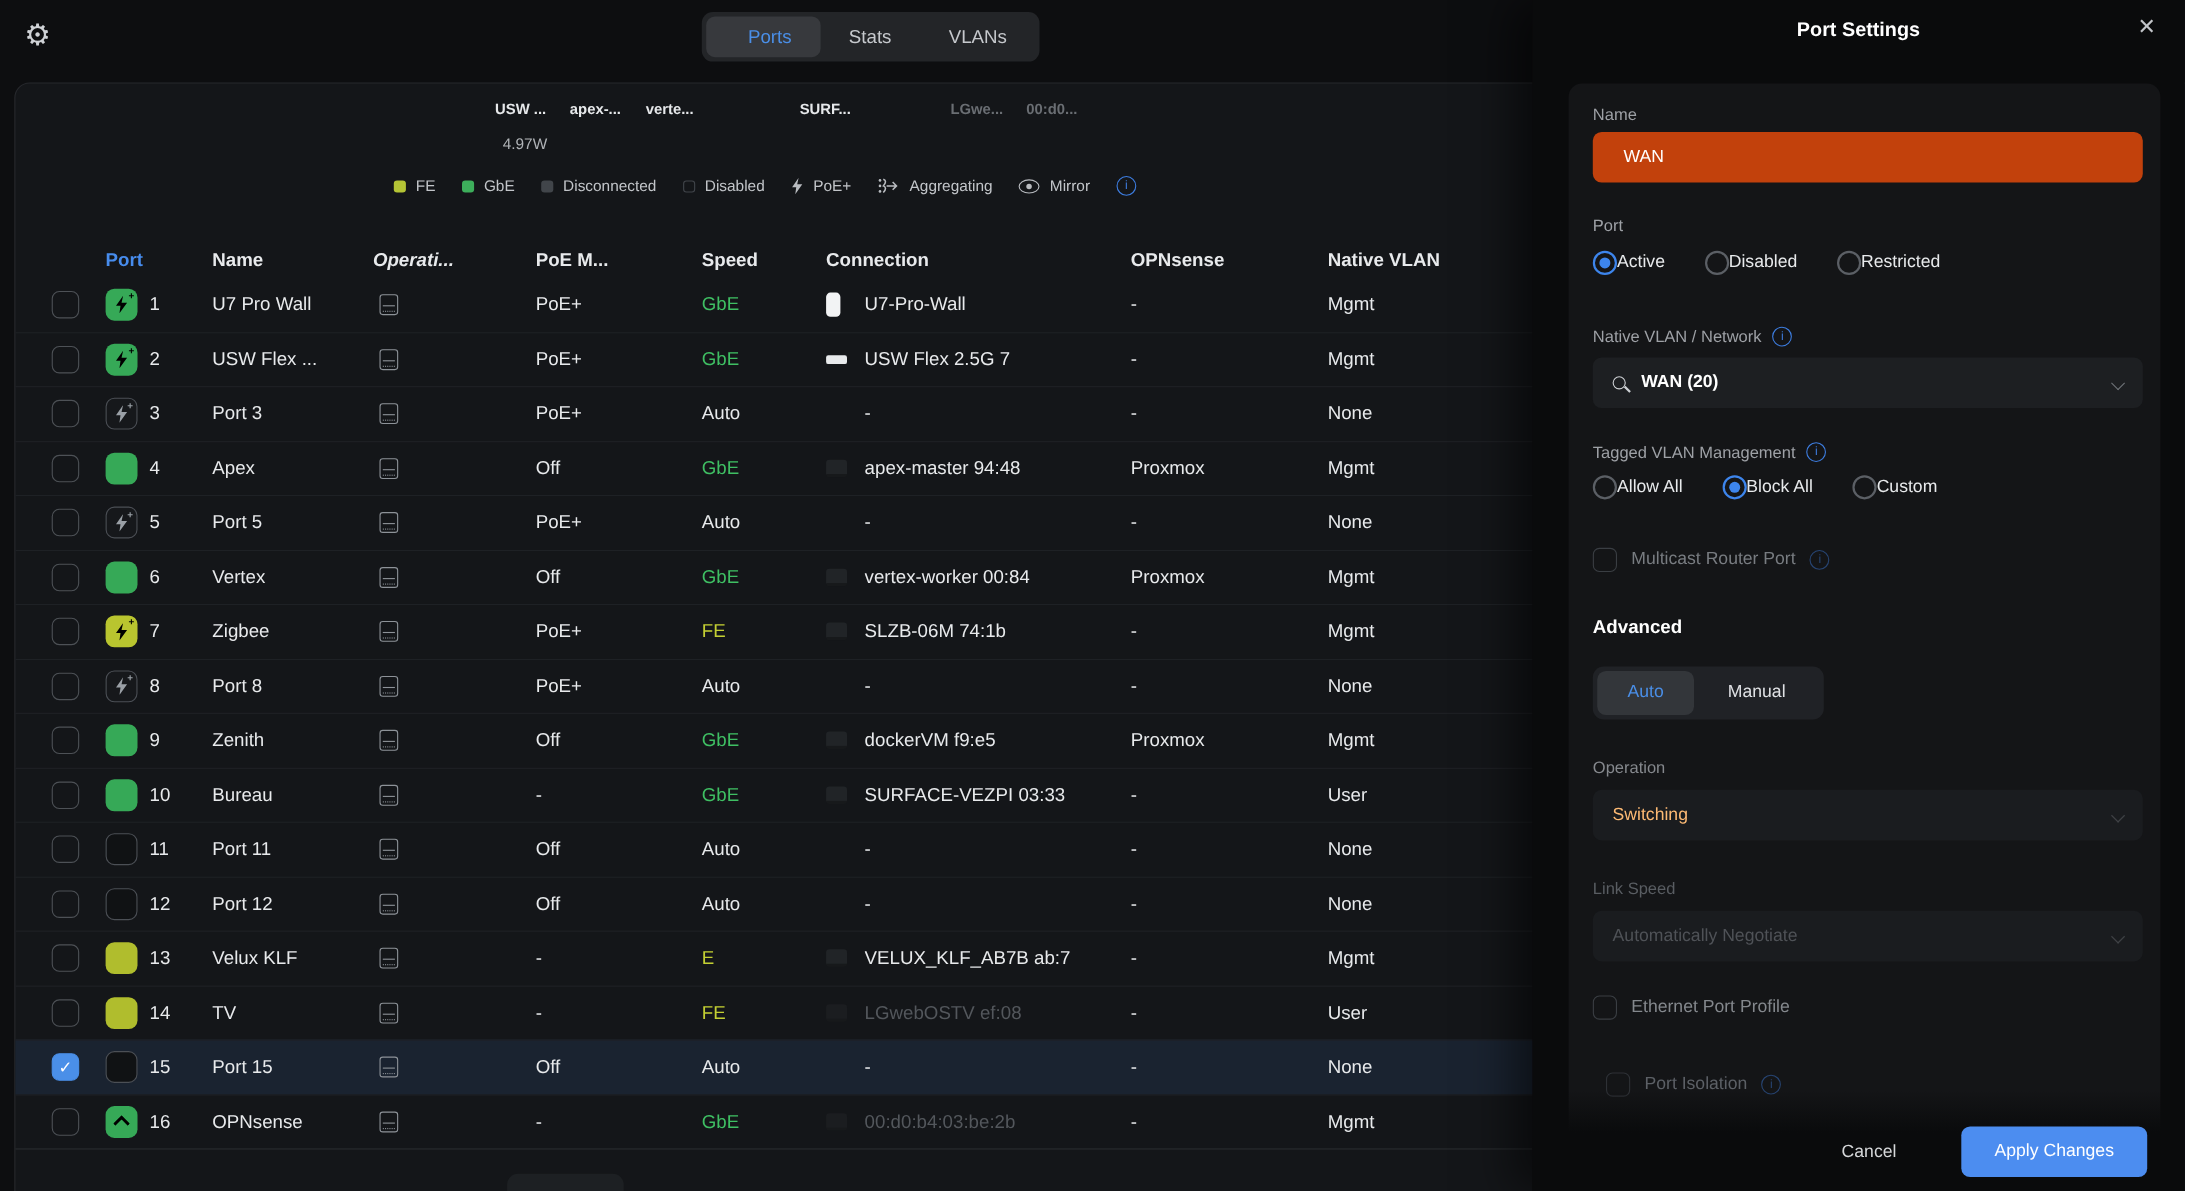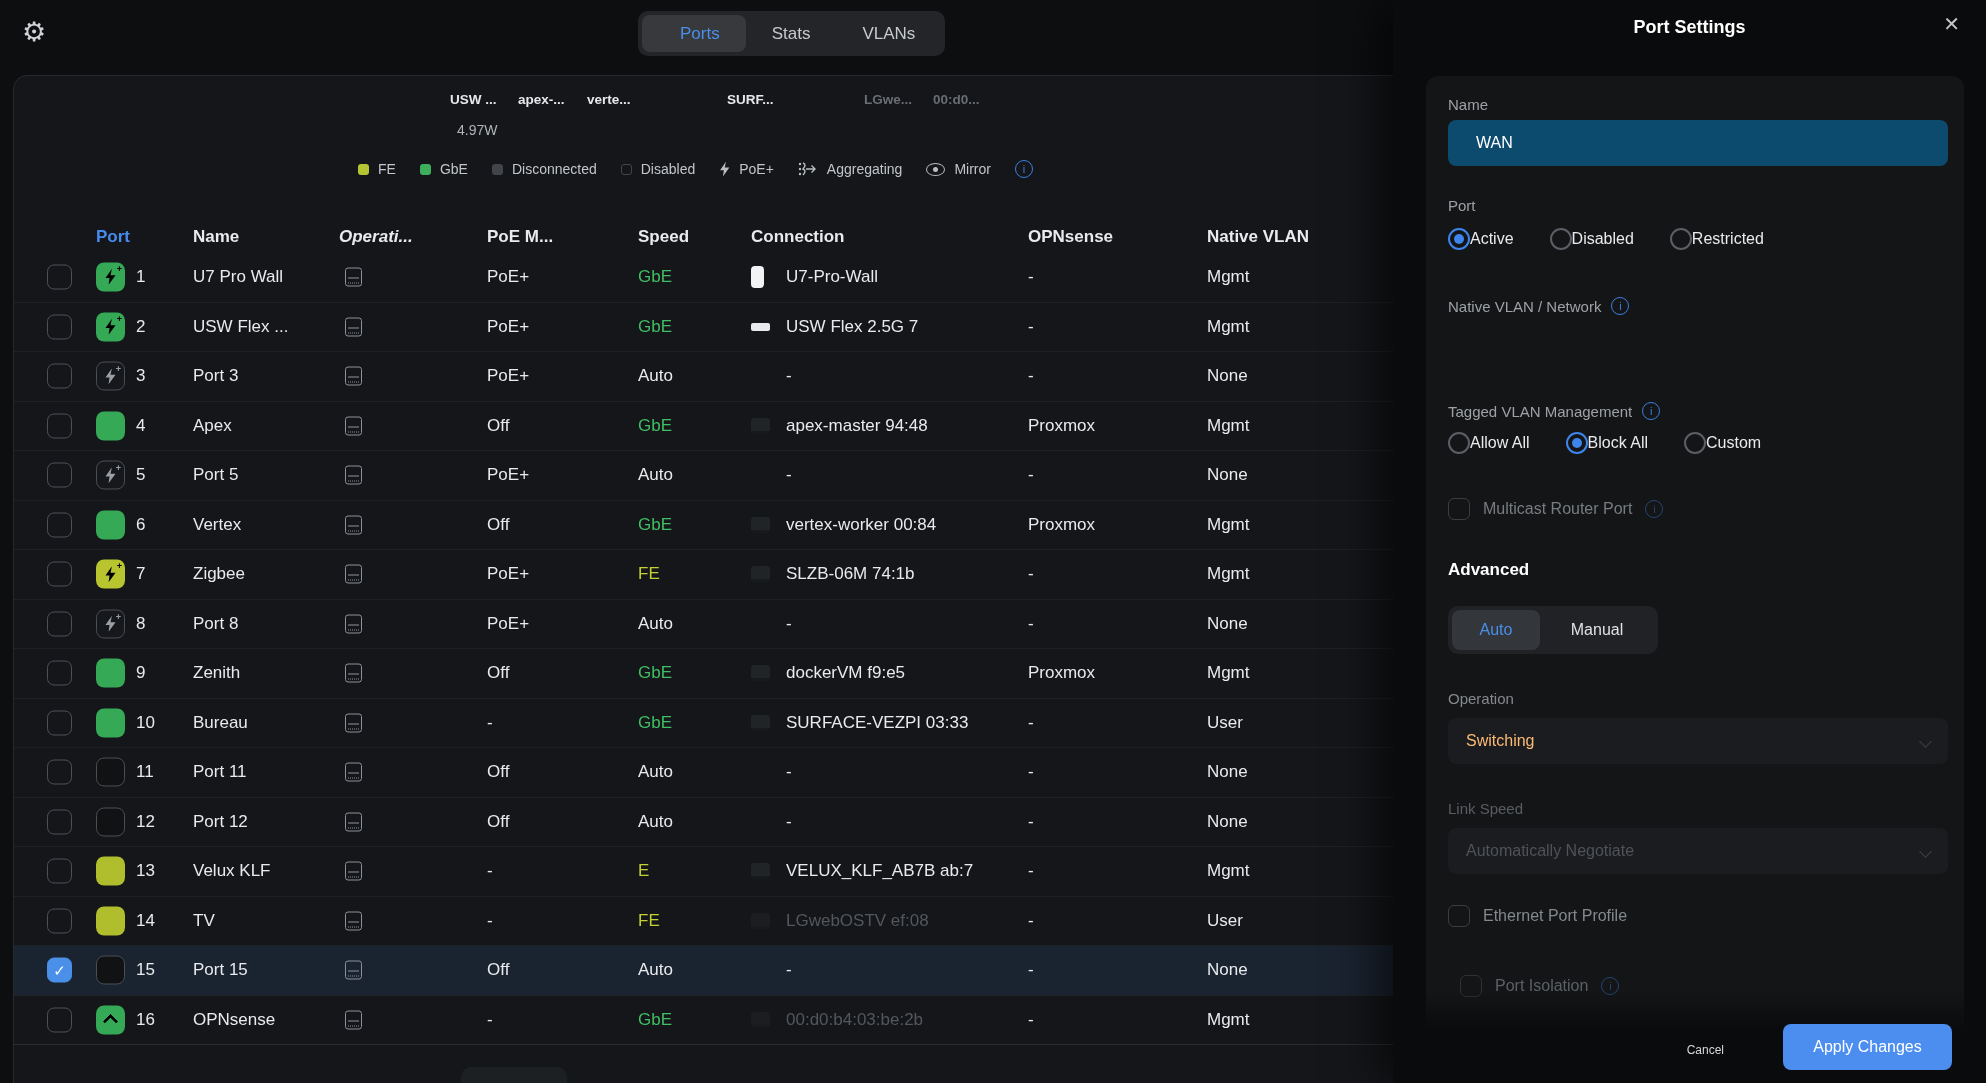--- a/index.html
+++ b/index.html
@@ -87,21 +87,21 @@
 
   
   .panel { position:absolute; left:1393px; top:0; width:593px; height:1083px; background:#0a0b0c;
            box-shadow:-18px 0 40px rgba(0,0,0,.55); }
   .panel-title { position:absolute; left:0; right:0; top:17px; text-align:center; font-size:18px; font-weight:bold; color:#fff; }
   .close { position:absolute; right:26px; top:12px; font-size:20px; color:#c2c5c9; cursor:pointer; }
   .pcard { position:absolute; left:33px; top:76px; width:538px; height:1007px; background:#141517; border-radius:12px; }
 
   .plabel { position:absolute; left:55px; font-size:15px; color:#9ea1a6; display:flex; align-items:center; gap:10px; }
   .plabel.dim { color:#595d62; }
-  .pinput { position:absolute; left:55px; width:500px; height:46px; background:#0c4a6e; border-radius:8px;
+  .pinput { position:absolute; left:55px; width:500px; height:46px; background:#c2410c; border-radius:8px;
             display:flex; align-items:center; padding:0 16px 0 28px; font-size:16px; color:#fff; cursor:text; }
   .pselect { position:absolute; left:55px; width:500px; height:46px; background:#1d1f22; border-radius:8px;
              display:flex; align-items:center; padding:0 18px; font-size:16px; cursor:pointer; }
   .pselect.disabled { background:#1a1c1f; color:#fdba74; cursor:default; }
   .chev-dn { width:9px; height:9px; border-right:1.8px solid #6e7277; border-bottom:1.8px solid #6e7277;
              transform:rotate(45deg); margin-left:auto; flex:none; }
   .pselect.disabled .chev-dn { border-color:#3f4246; }
   .mag { width:12px; height:12px; border:1.8px solid #cdd0d4; border-radius:50%; position:relative; margin-right:14px; flex:none; }
   .mag::after { content:""; position:absolute; width:7px; height:1.8px; background:#cdd0d4;
                 transform:rotate(45deg); right:-6px; bottom:-2px; }
@@ -120,21 +120,21 @@
   .advanced { position:absolute; left:55px; font-size:17px; font-weight:bold; color:#fff; }
   .seg { position:absolute; left:55px; top:606px; width:210px; height:48px; background:#202226; border-radius:10px;
          display:flex; padding:4px; }
   .segbtn { flex:none; display:flex; align-items:center; justify-content:center; font-size:16px; color:#dfe1e4;
             border-radius:8px; cursor:pointer; }
   .segbtn.auto { width:88px; } .segbtn.manual { width:114px; }
   .segbtn.on { background:#33363a; color:#4a8fe8; }
 
   .pfooter { position:absolute; left:0; right:0; bottom:0; height:92px;
              background:linear-gradient(180deg, rgba(10,11,12,0) 0%, #0a0b0c 42%); }
-  .cancel { position:absolute; right:262px; bottom:26px; font-size:12px; color:#d6d8da; cursor:pointer;margin-top:43px; }
+  .cancel { position:absolute; right:262px; bottom:26px; font-size:16px; color:#d6d8da; cursor:pointer;margin-top:43px; }
   .apply { position:absolute; right:34px; bottom:13px; width:169px; height:46px; background:#4c8df0; border:none;
            border-radius:8px; color:#fff; font-size:16px; font-family:"Liberation Sans",sans-serif; cursor:pointer; }
 </style>
 </head>
 <body>
 
 <span class="gear">⚙</span>
 <div class="tabbar">
   <div class="tab active">Ports</div>
   <div class="tab">Stats</div>
@@ -458,20 +458,25 @@
     <span class="ritem">
         <span class="radio"></span>
         <span>Restricted</span>
       </span>
   </div>
 
   <div class="plabel" style="top:297px">
     <span>Native VLAN / Network</span>
     <span class="info">i</span>
   </div>
+  <div class="pselect" style="top:325px">
+    <span class="mag"></span>
+    <span style="font-weight:bold;color:#fff">WAN (20)</span>
+    <span class="chev-dn"></span>
+  </div>
 
   <div class="plabel" style="top:402px">
     <span>Tagged VLAN Management</span>
     <span class="info">i</span>
   </div>
   <div class="rgroup" style="top:432px">
     <span class="ritem">
         <span class="radio"></span>
         <span>Allow All</span>
       </span>

